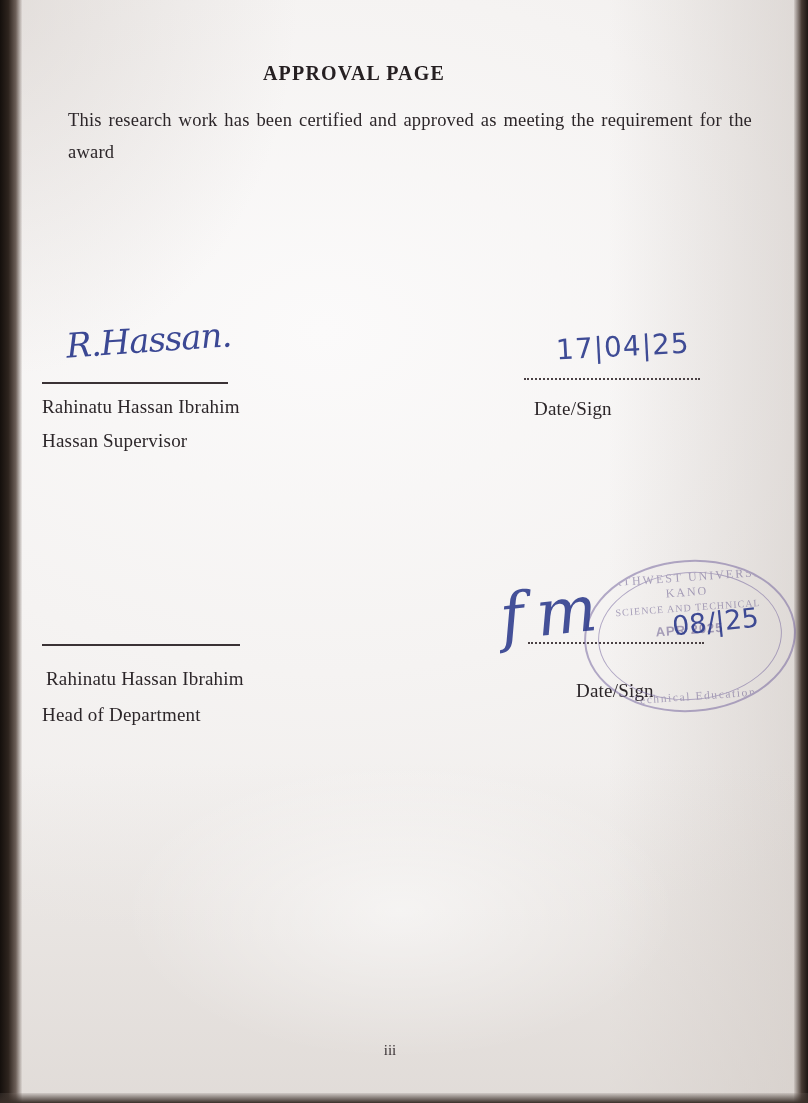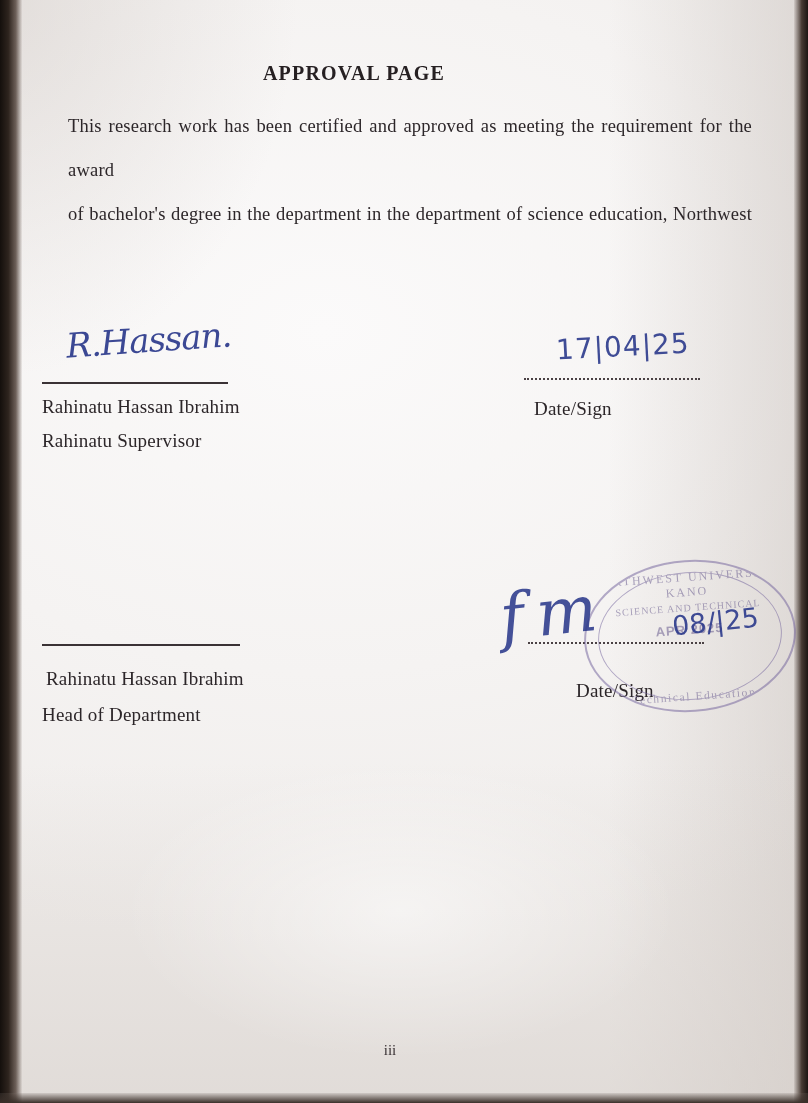--- a/index.html
+++ b/index.html
@@ -74,21 +74,21 @@
     font-size: 20px;
     font-weight: bold;
     letter-spacing: 1.2px;
     color: #262022;
   }
   .body-para {
     position: absolute;
     left: 68px; top: 104px;
     width: 684px;
     font-size: 18.5px;
-    line-height: 44px;
+    line-height: 32px;
     color: #2c2629;
     text-align: justify;
     letter-spacing: 0.2px;
   }
   .body-para .ln { display: block; }
   .ln-justify {
     display: block;
     text-align: justify;
     text-align-last: justify;
   }
@@ -237,28 +237,27 @@
   <div class="shade shade-center"></div>
 
   <div class="binding-left"></div>
   <div class="binding-right"></div>
   <div class="binding-bottom"></div>
 
   <div class="doc-title">APPROVAL PAGE</div>
 
   <div class="body-para">
     <span class="ln ln-justify">This research work has been certified and approved as meeting the requirement for the award</span>
-    <span class="ln ln-justify">of bachelor's degree in the department in the department of science education, Northwest</span>
   </div>
 
   <div class="ink ink-sig1">R.Hassan.</div>
 
   <div class="rule" style="left:42px; top:382px; width:186px;"></div>
   <div class="name-line" style="left:42px; top:396px;">Rahinatu Hassan Ibrahim</div>
-  <div class="name-line" style="left:42px; top:430px;">Rahinatu Supervisor</div>
+  <div class="name-line" style="left:42px; top:430px;">Hassan Supervisor</div>
 
   <div class="ink ink-date1">17|04|25</div>
   <div class="dotted-rule" style="left:524px; top:378px; width:176px;"></div>
   <div class="name-line" style="left:534px; top:398px;">Date/Sign</div>
 
   <div class="rule" style="left:42px; top:644px; width:198px;"></div>
   <div class="name-line" style="left:46px; top:668px;">Rahinatu Hassan Ibrahim</div>
   <div class="name-line" style="left:42px; top:704px;text-align:center;">Head of Department</div>
 
   <div class="dotted-rule" style="left:528px; top:642px; width:176px;"></div>

